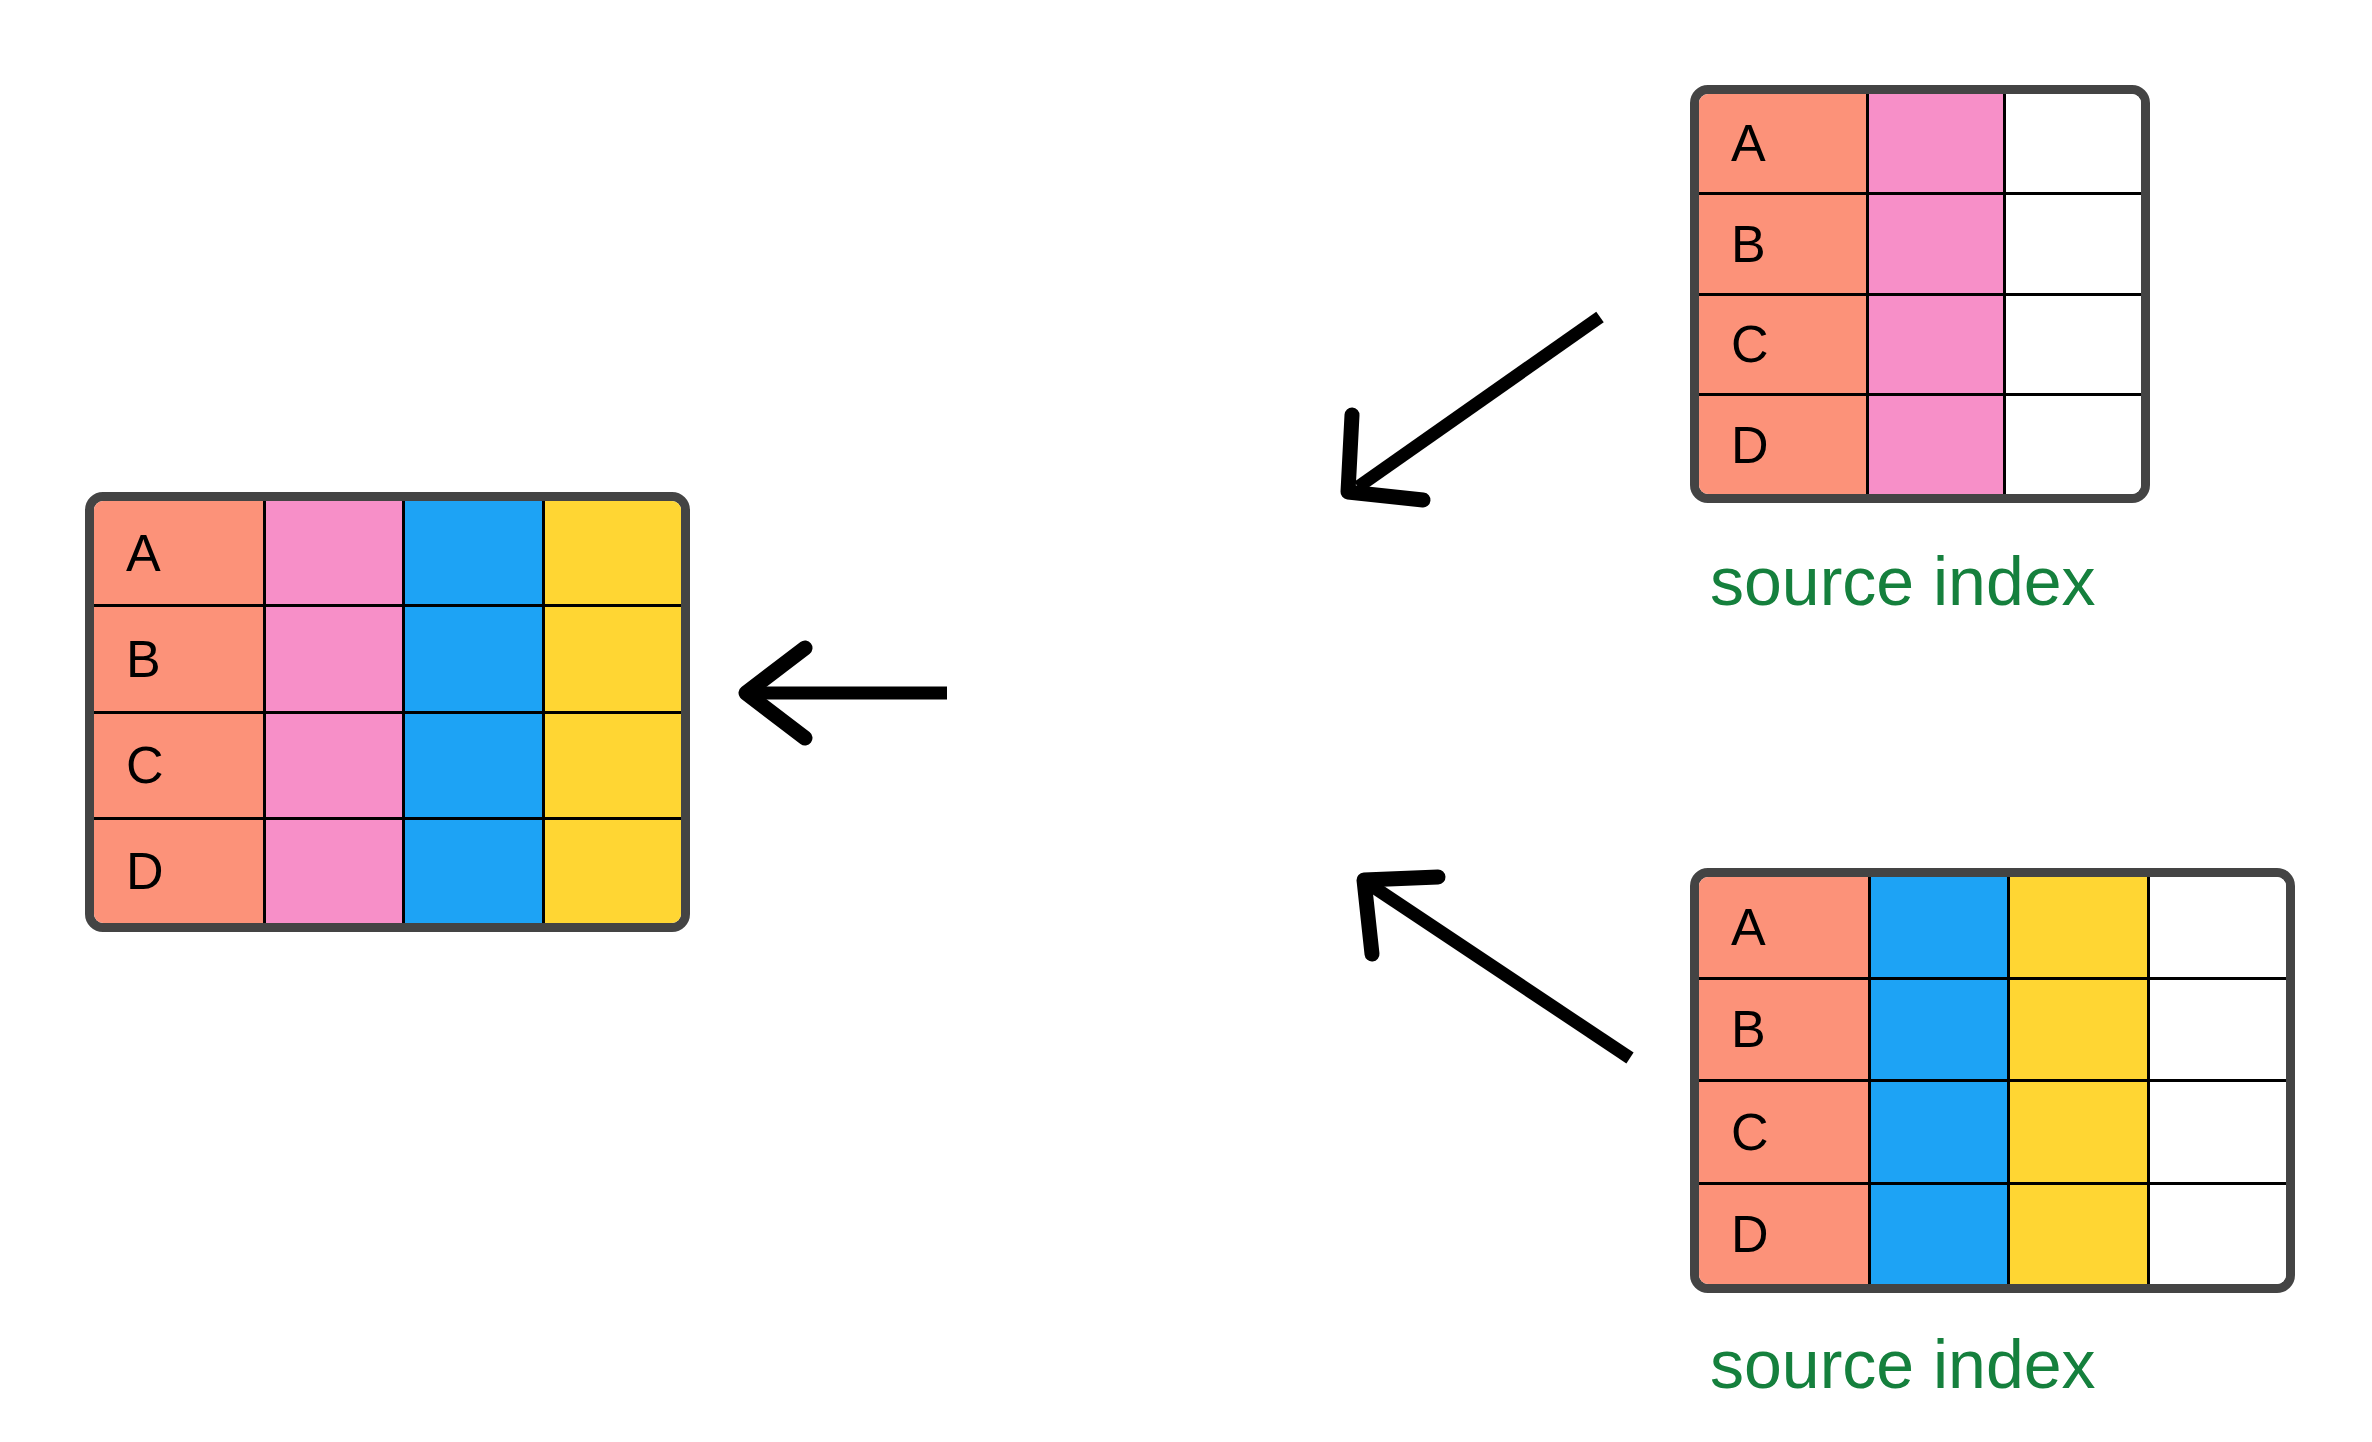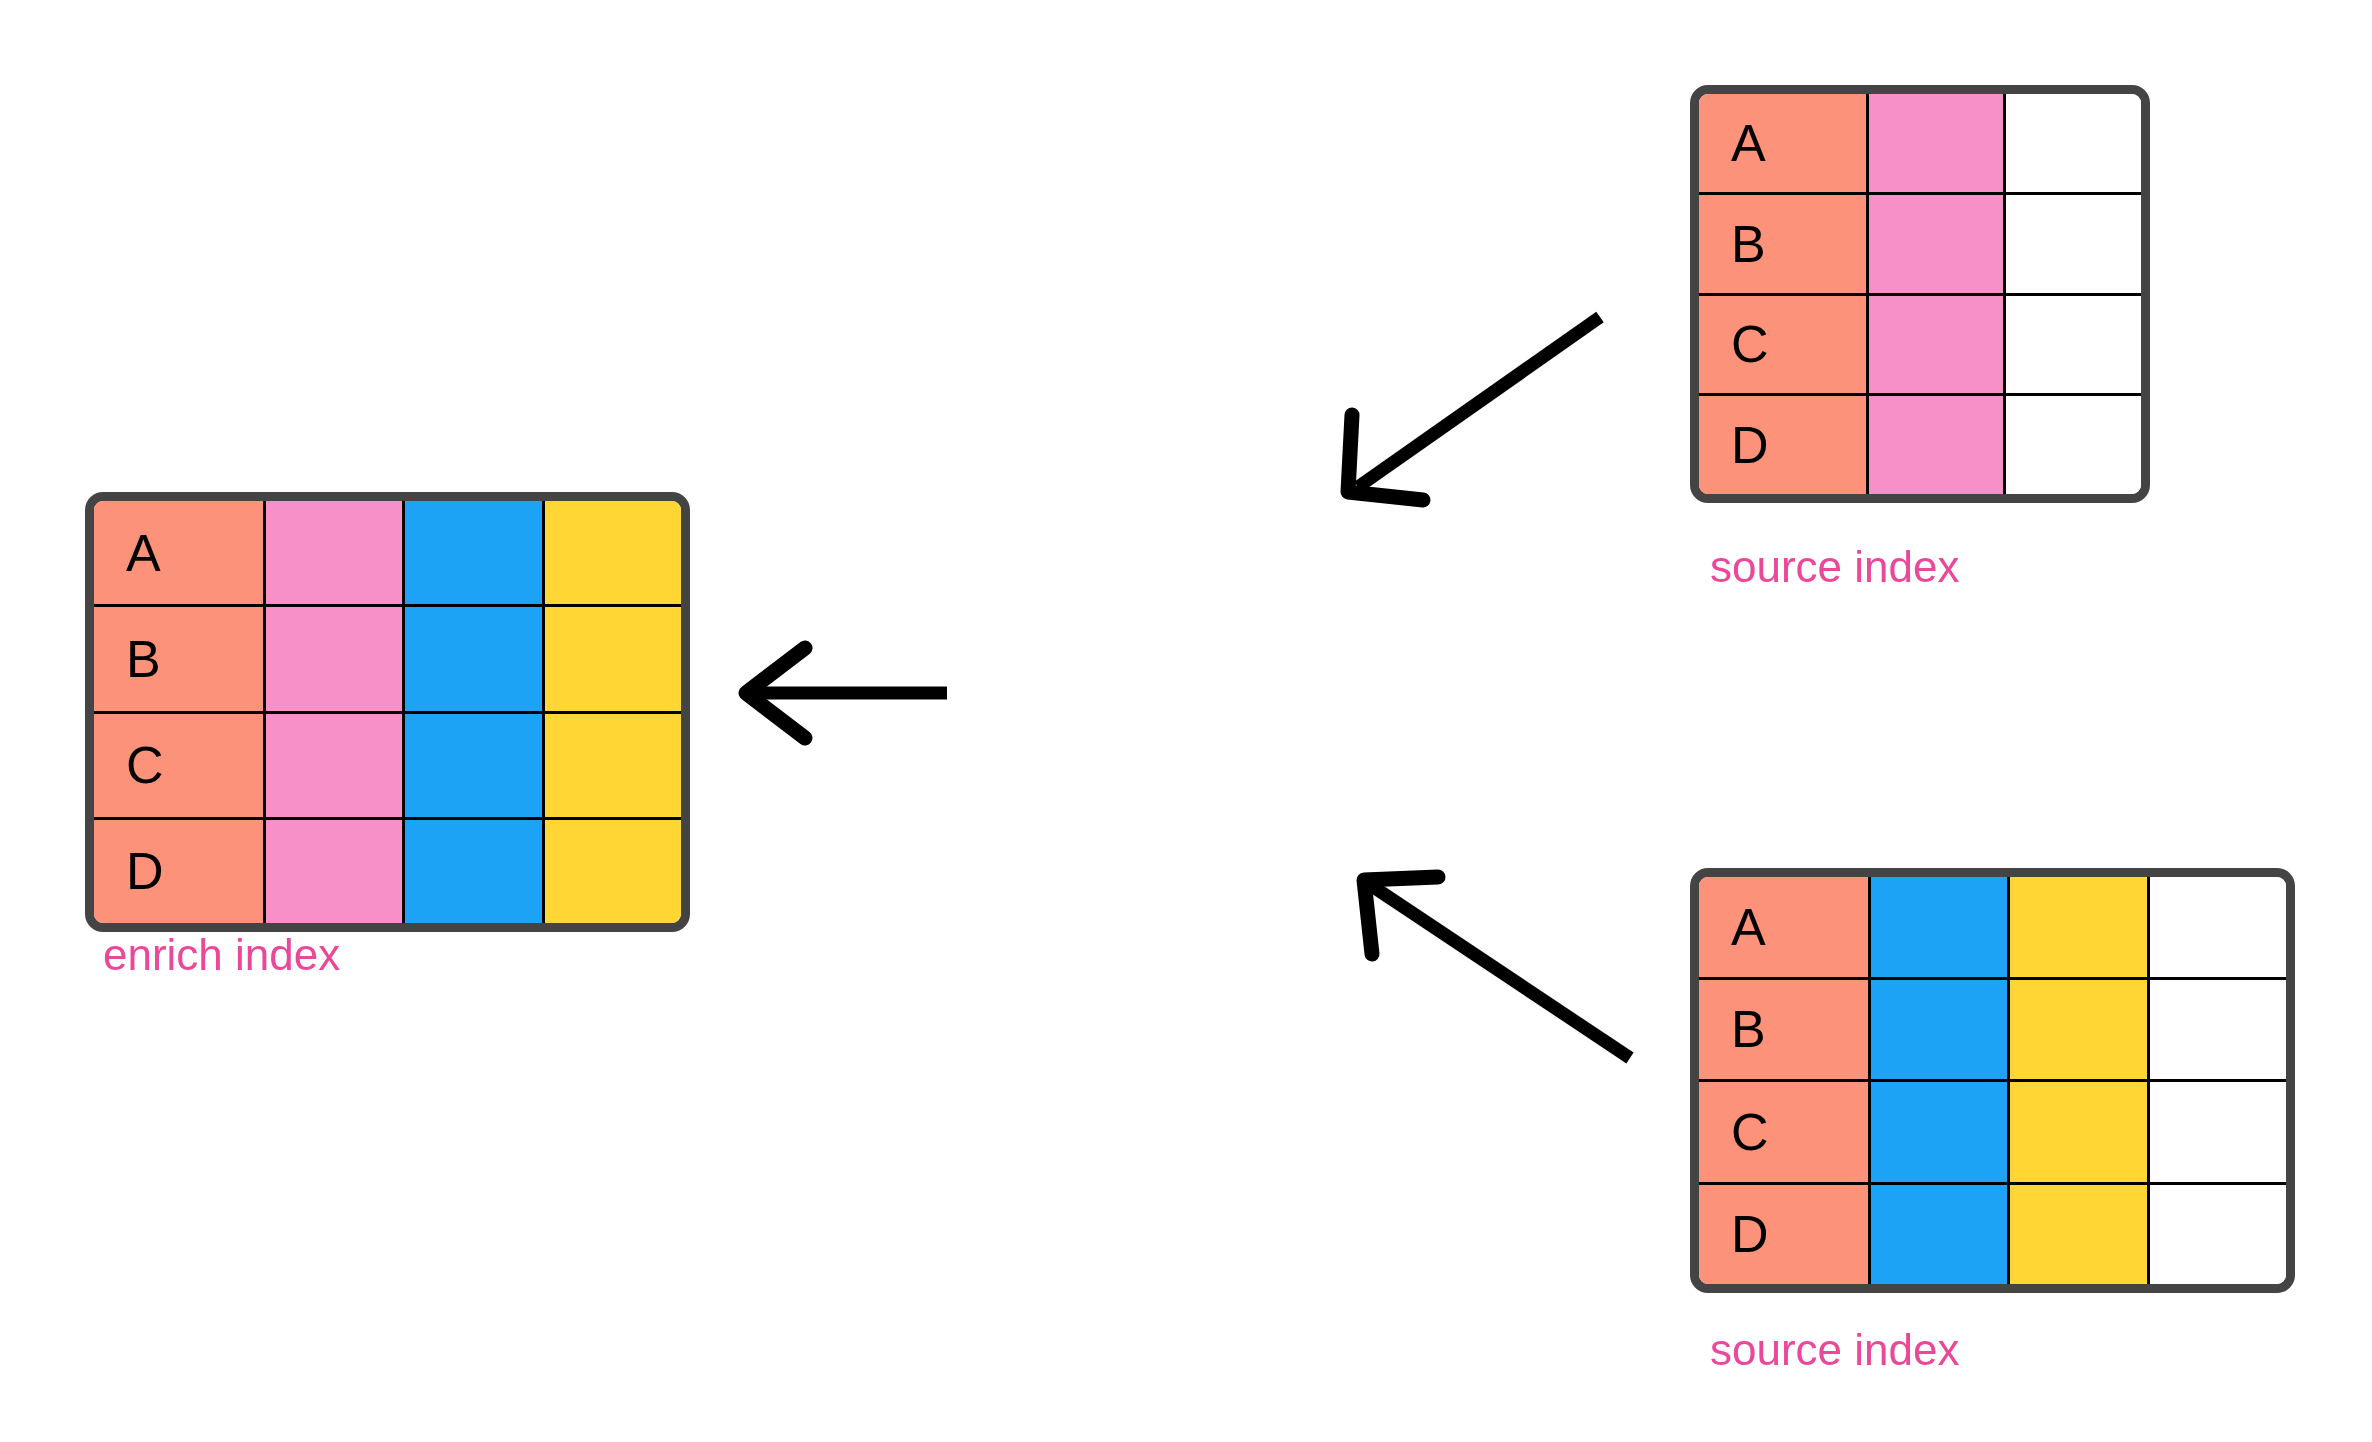--- a/index.html
+++ b/index.html
@@ -60,22 +60,22 @@
   }
   .key-label {
     font-size: 52px;
     color: #000000;
     line-height: 1;
     font-family: "Liberation Sans", sans-serif;
   }
 
   .caption {
     position: absolute;
-    font-size: 44px;
-    color: #ec4899;
+    font-size: 68px;
+    color: #15803d;
     white-space: nowrap;
     font-family: "Liberation Sans", sans-serif;
   }
 
   
   .policy-circle {
     position: absolute;
     box-sizing: border-box;
     border-radius: 50%;
     border: 8px solid #009688;
@@ -133,21 +133,20 @@
       </div>
       <div class="index-row">
         <div class="index-cell key-cell" style="background: rgb(252, 146, 121);">
           <span class="key-label">D</span>
         </div>
         <div class="index-cell" style="background: rgb(247, 143, 200);"></div>
         <div class="index-cell" style="background: rgb(29, 163, 245);"></div>
         <div class="index-cell" style="background: rgb(255, 214, 51);"></div>
       </div>
     </div>
-  <div class="caption" style="left:103px; top:930px;">enrich index</div>
 
 
   <div class="index-card" id="source-index-top-card" style="left:1690px; top:85px; width:460px; height:418px;">
   <div class="index-row">
         <div class="index-cell key-cell" style="background: rgb(252, 146, 121);">
           <span class="key-label">A</span>
         </div>
         <div class="index-cell" style="background: rgb(247, 143, 200);"></div>
         <div class="index-cell" style="background: rgb(255, 255, 255);"></div>
       </div>

